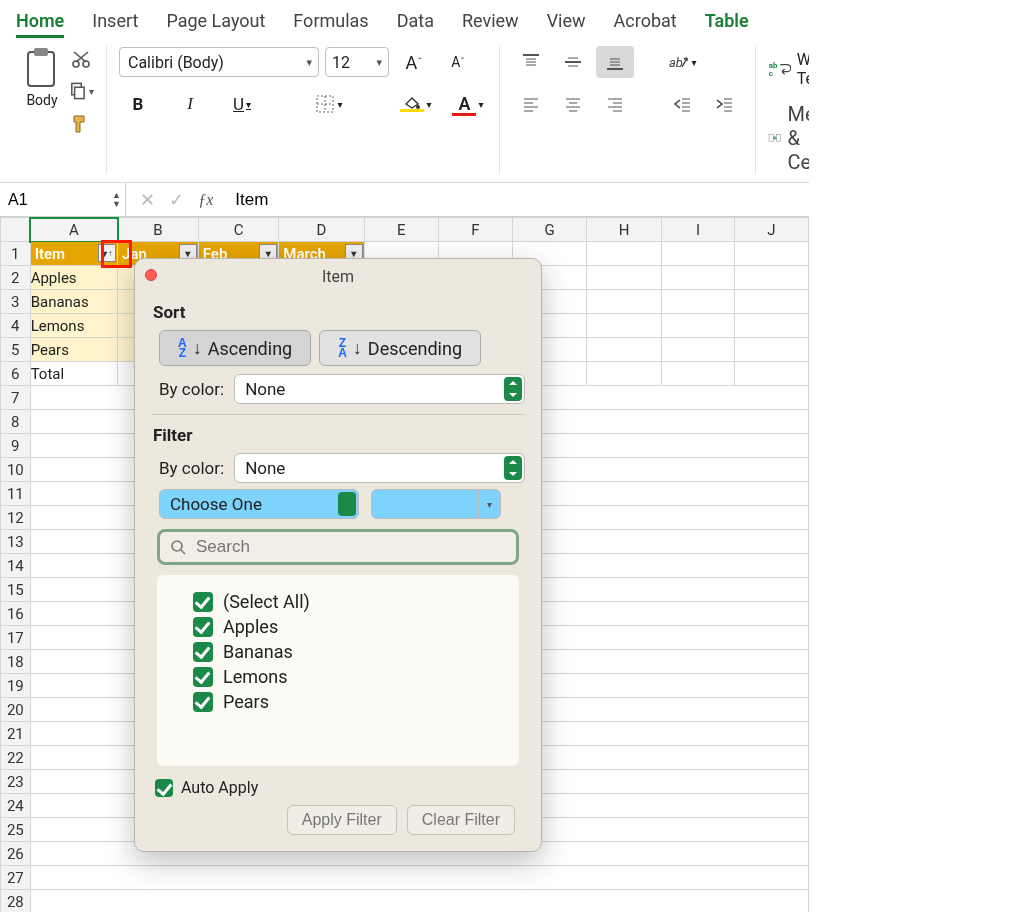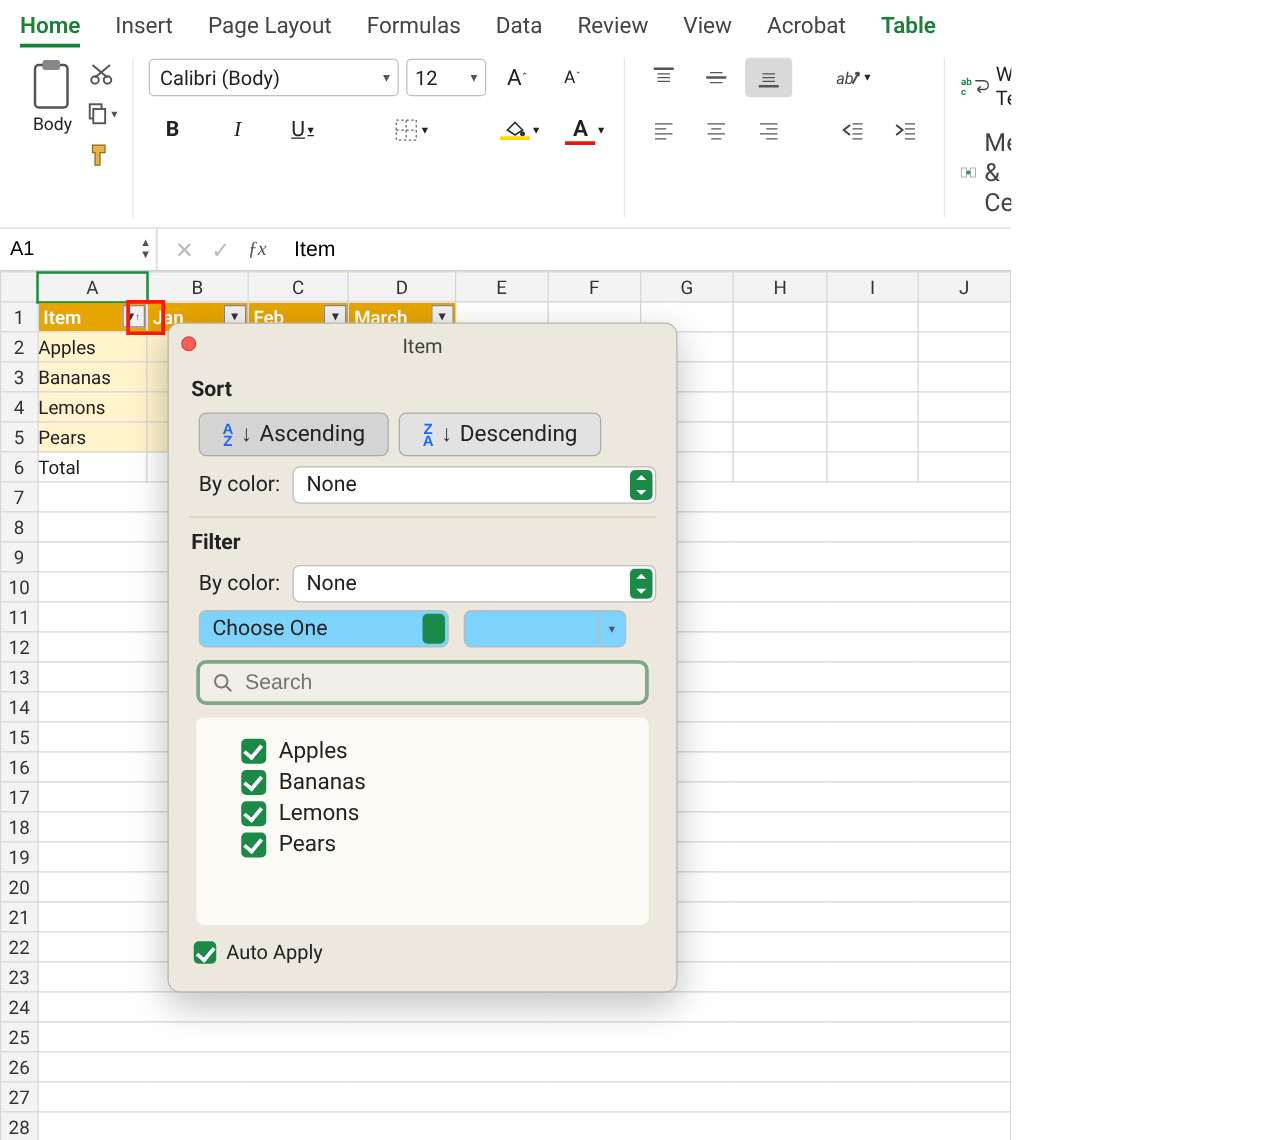--- a/index.html
+++ b/index.html
@@ -566,35 +566,43 @@
       <div class="search">
         <svg width="16" height="16" viewBox="0 0 16 16">
             <circle cx="7" cy="7" r="5" fill="none" stroke="#777" stroke-width="1.6"></circle>
             <line x1="11" y1="11" x2="15" y2="15" stroke="#777" stroke-width="1.6"></line>
           </svg>
         <input placeholder="Search" style="">
       </div>
       <div class="list-box">
         <div class="check-row">
             <span class="chk"></span>
+            <span>(Select All)</span>
+          </div>
+        <div class="check-row">
+            <span class="chk"></span>
             <span>Apples</span>
           </div>
         <div class="check-row">
             <span class="chk"></span>
             <span>Bananas</span>
           </div>
         <div class="check-row">
             <span class="chk"></span>
             <span>Lemons</span>
           </div>
         <div class="check-row">
             <span class="chk"></span>
             <span>Pears</span>
           </div>
       </div>
       <div class="auto-row">
         <span class="chk" style="width:18px;height:18px;"></span>
         <span>Auto Apply</span>
       </div>
+      <div class="pop-actions">
+        <button>Apply Filter</button>
+        <button>Clear Filter</button>
+      </div>
     </div>
   </div>
 
 </div>
 
 </body></html>

